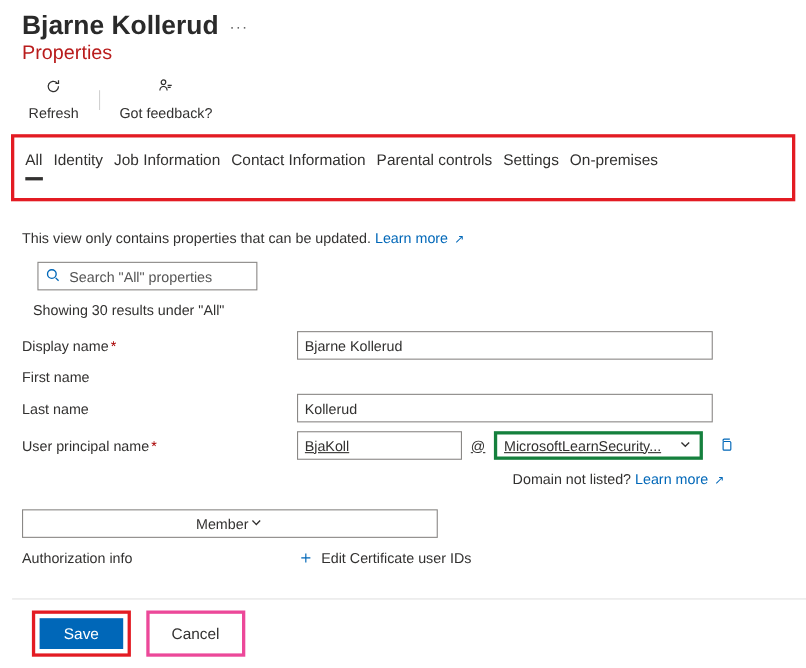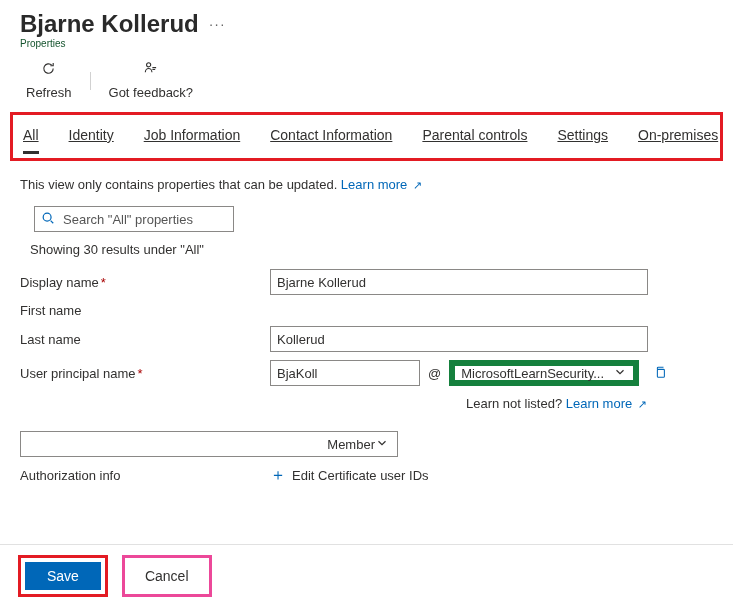--- a/index.html
+++ b/index.html
@@ -19,22 +19,22 @@
   }
   .title-row { display: flex; align-items: center; gap: 10px; }
   .title {
     font-size: 24px;
     font-weight: 600;
     color: #2a2a2a;
     margin: 0;
   }
   .more-icon { color: #666; font-size: 14px; letter-spacing: 1px; cursor: pointer; }
   .subtitle {
-    font-size: 10px;
-    color: #14532d;
+    font-size: 18px;
+    color: #b91c1c;
     margin-top: 0;
   }
   .toolbar {
     display: flex;
     align-items: center;
     gap: 6px;
     padding: 4px 20px 8px 20px;
   }
   .toolbar-btn {
     display: flex;
@@ -55,37 +55,36 @@
     background: #d1d1d1;
     margin: 0 6px;
   }
   .tabs-wrap {
     border: 3px solid #e31b23;
     margin: 0 10px 10px 10px;
     padding: 2px 2px 0 2px;
   }
   .tabs {
     display: flex;
-    gap: 30px;
-    padding: 4px 8px 4px 8px;
-    text-decoration: underline;
+    gap: 10px;
+    padding: 4px 8px 16px 8px;
   }
   .tab {
     font-size: 14px;
     color: #323130;
     padding: 6px 0 8px 0;
     cursor: pointer;
     border-bottom: 3px solid transparent;
     white-space: nowrap;
   }
   .tab.active { border-bottom-color: #323130; font-weight: 400;}
   .body {
     padding: 6px 20px 0 20px;
   }
-  .hint { font-size: 13px; color: #323130; margin: 0 0 14px 0; }
+  .hint { font-size: 13px; color: #323130; margin: 10px 0 14px 0; }
   .hint a, a.link { color: #0067b8; text-decoration: none; }
   .ext-icon { font-size: 11px; margin-left: 2px; }
   .search-box {
     display: flex;
     align-items: center;
     width: 200px;
     height: 26px;
     border: 1px solid #8a8886;
     padding: 0 6px;
     margin-left: 14px;
@@ -113,61 +112,61 @@
   .req { color: #a80000; margin-left: 2px;}
   .form-input, .form-select {
     border: 1px solid #8a8886;
     height: 26px;
     padding: 2px 6px;
     font-size: 13px;
     color: #323130;
     background: #fff;
   }
   .form-input.wide { width: 378px; }
-  .upn-box { display: flex; align-items: center; gap: 8px;}
+  .upn-box { display: flex; align-items: center; gap: 8px; text-decoration: underline;}
   .upn-name { width: 150px; }
   .upn-at { font-size: 13px; }
   .upn-domain {
     width: 190px;
     display: flex;
     align-items: center;
     justify-content: space-between;
     padding: 2px 6px;
-    border: 6px solid #15803d;
+    border: 3px solid #15803d;
     height: 26px;
     cursor: pointer;
   }
   .chev svg, .copy-icon svg { width: 14px; height: 14px; }
   .copy-icon { color: #0067b8; cursor: pointer; margin-left: 6px;}
   .domain-hint {
     margin: 10px 0 20px 446px;
     font-size: 13px;
   }
   .type-select {
     width: 378px;
     display: flex;
     align-items: center;
-    justify-content: flex-end;
+    justify-content: center;
     border: 1px solid #8a8886;
     height: 26px;
     padding: 2px 8px;
     cursor: pointer;
   }
   .edit-link {
     display: flex;
     align-items: center;
     gap: 6px;
     color: #323130;
     cursor: pointer;
     font-size: 13px;
   }
   .plus-icon { color: #0067b8; font-size: 16px; font-weight: 300;}
   .footer {
     position: absolute;
-    left: 0; right: 0; bottom: 0;
+    left: 11px; right: 0; bottom: 0;
     border-top: 1px solid #e1e1e1;
     padding: 10px 18px;
     display: flex;
     gap: 14px;
     background: #fff;
   }
   .save-wrap {
     border: 3px solid #e31b23;
     padding: 4px;
     display: inline-block;
@@ -290,21 +289,21 @@
       <span class="copy-icon">
         <svg viewBox="0 0 16 16" fill="none" stroke="#0067b8" stroke-width="1.2">
           <rect x="5" y="5" width="8" height="9" rx="1"></rect>
             <path d="M5 5V3.5A1 1 0 0 1 6 2.5h6"></path>
         </svg>
       </span>
     </div>
   </div>
 
   <div class="domain-hint">
-    <span>Learn not listed? </span>
+    <span>Domain not listed? </span>
     <a class="link">
       <span>Learn more</span>
       <span class="ext-icon">↗</span>
     </a>
   </div>
 
   <div class="form-row">
     <div class="type-select">
       <span>Member</span>
       <span class="chev">

